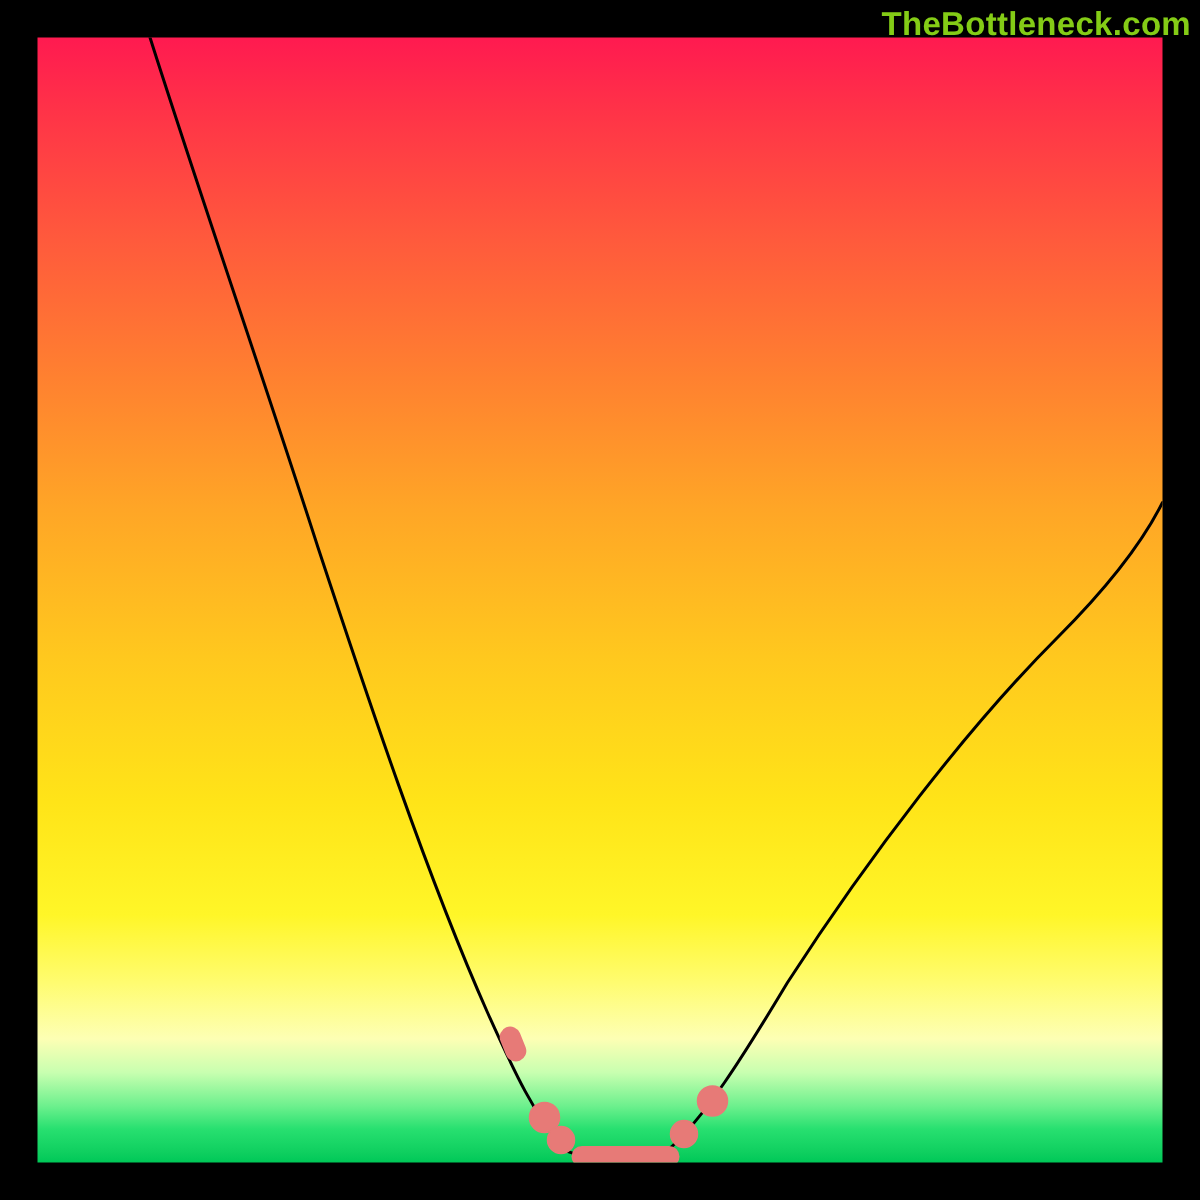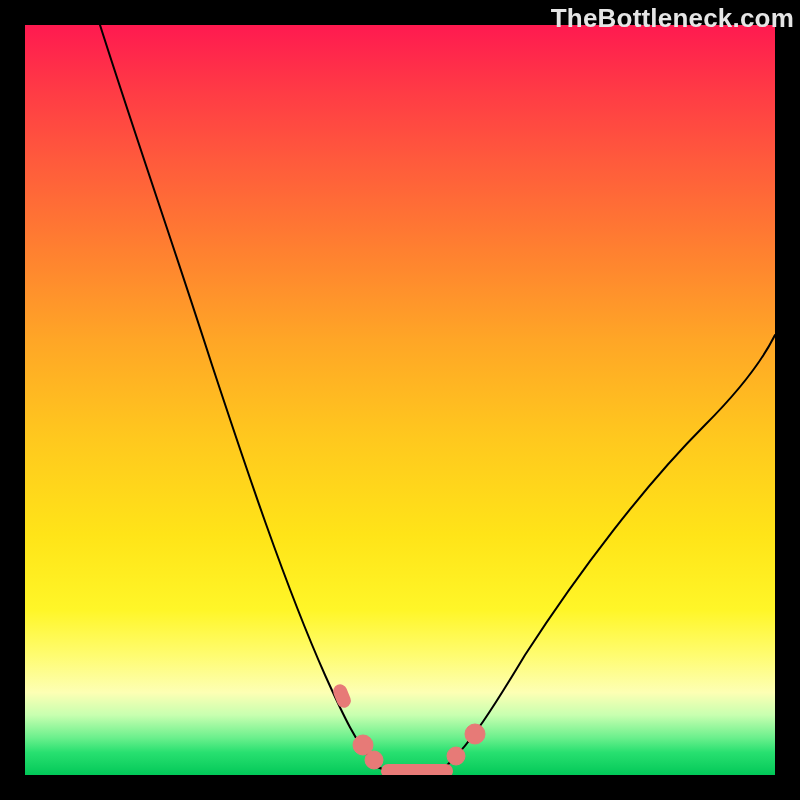--- a/index.html
+++ b/index.html
@@ -40,23 +40,23 @@
       #28e070 97%,
       #10d060 99%,
       #00c858 100%
     );
   }
   .watermark {
     position: absolute;
     top: 3px;
     right: 6px;
     font-family: Arial, Helvetica, sans-serif;
-    font-size: 26px;
+    font-size: 22px;
     font-weight: bold;
-    color: #e5e5e5;
+    color: #84cc16;
     letter-spacing: 0.2px;
   }
   svg.curve {
     position: absolute;
     left: 0;
     top: 0;
     width: 750px;
     height: 750px;
   }
   .series-line {

